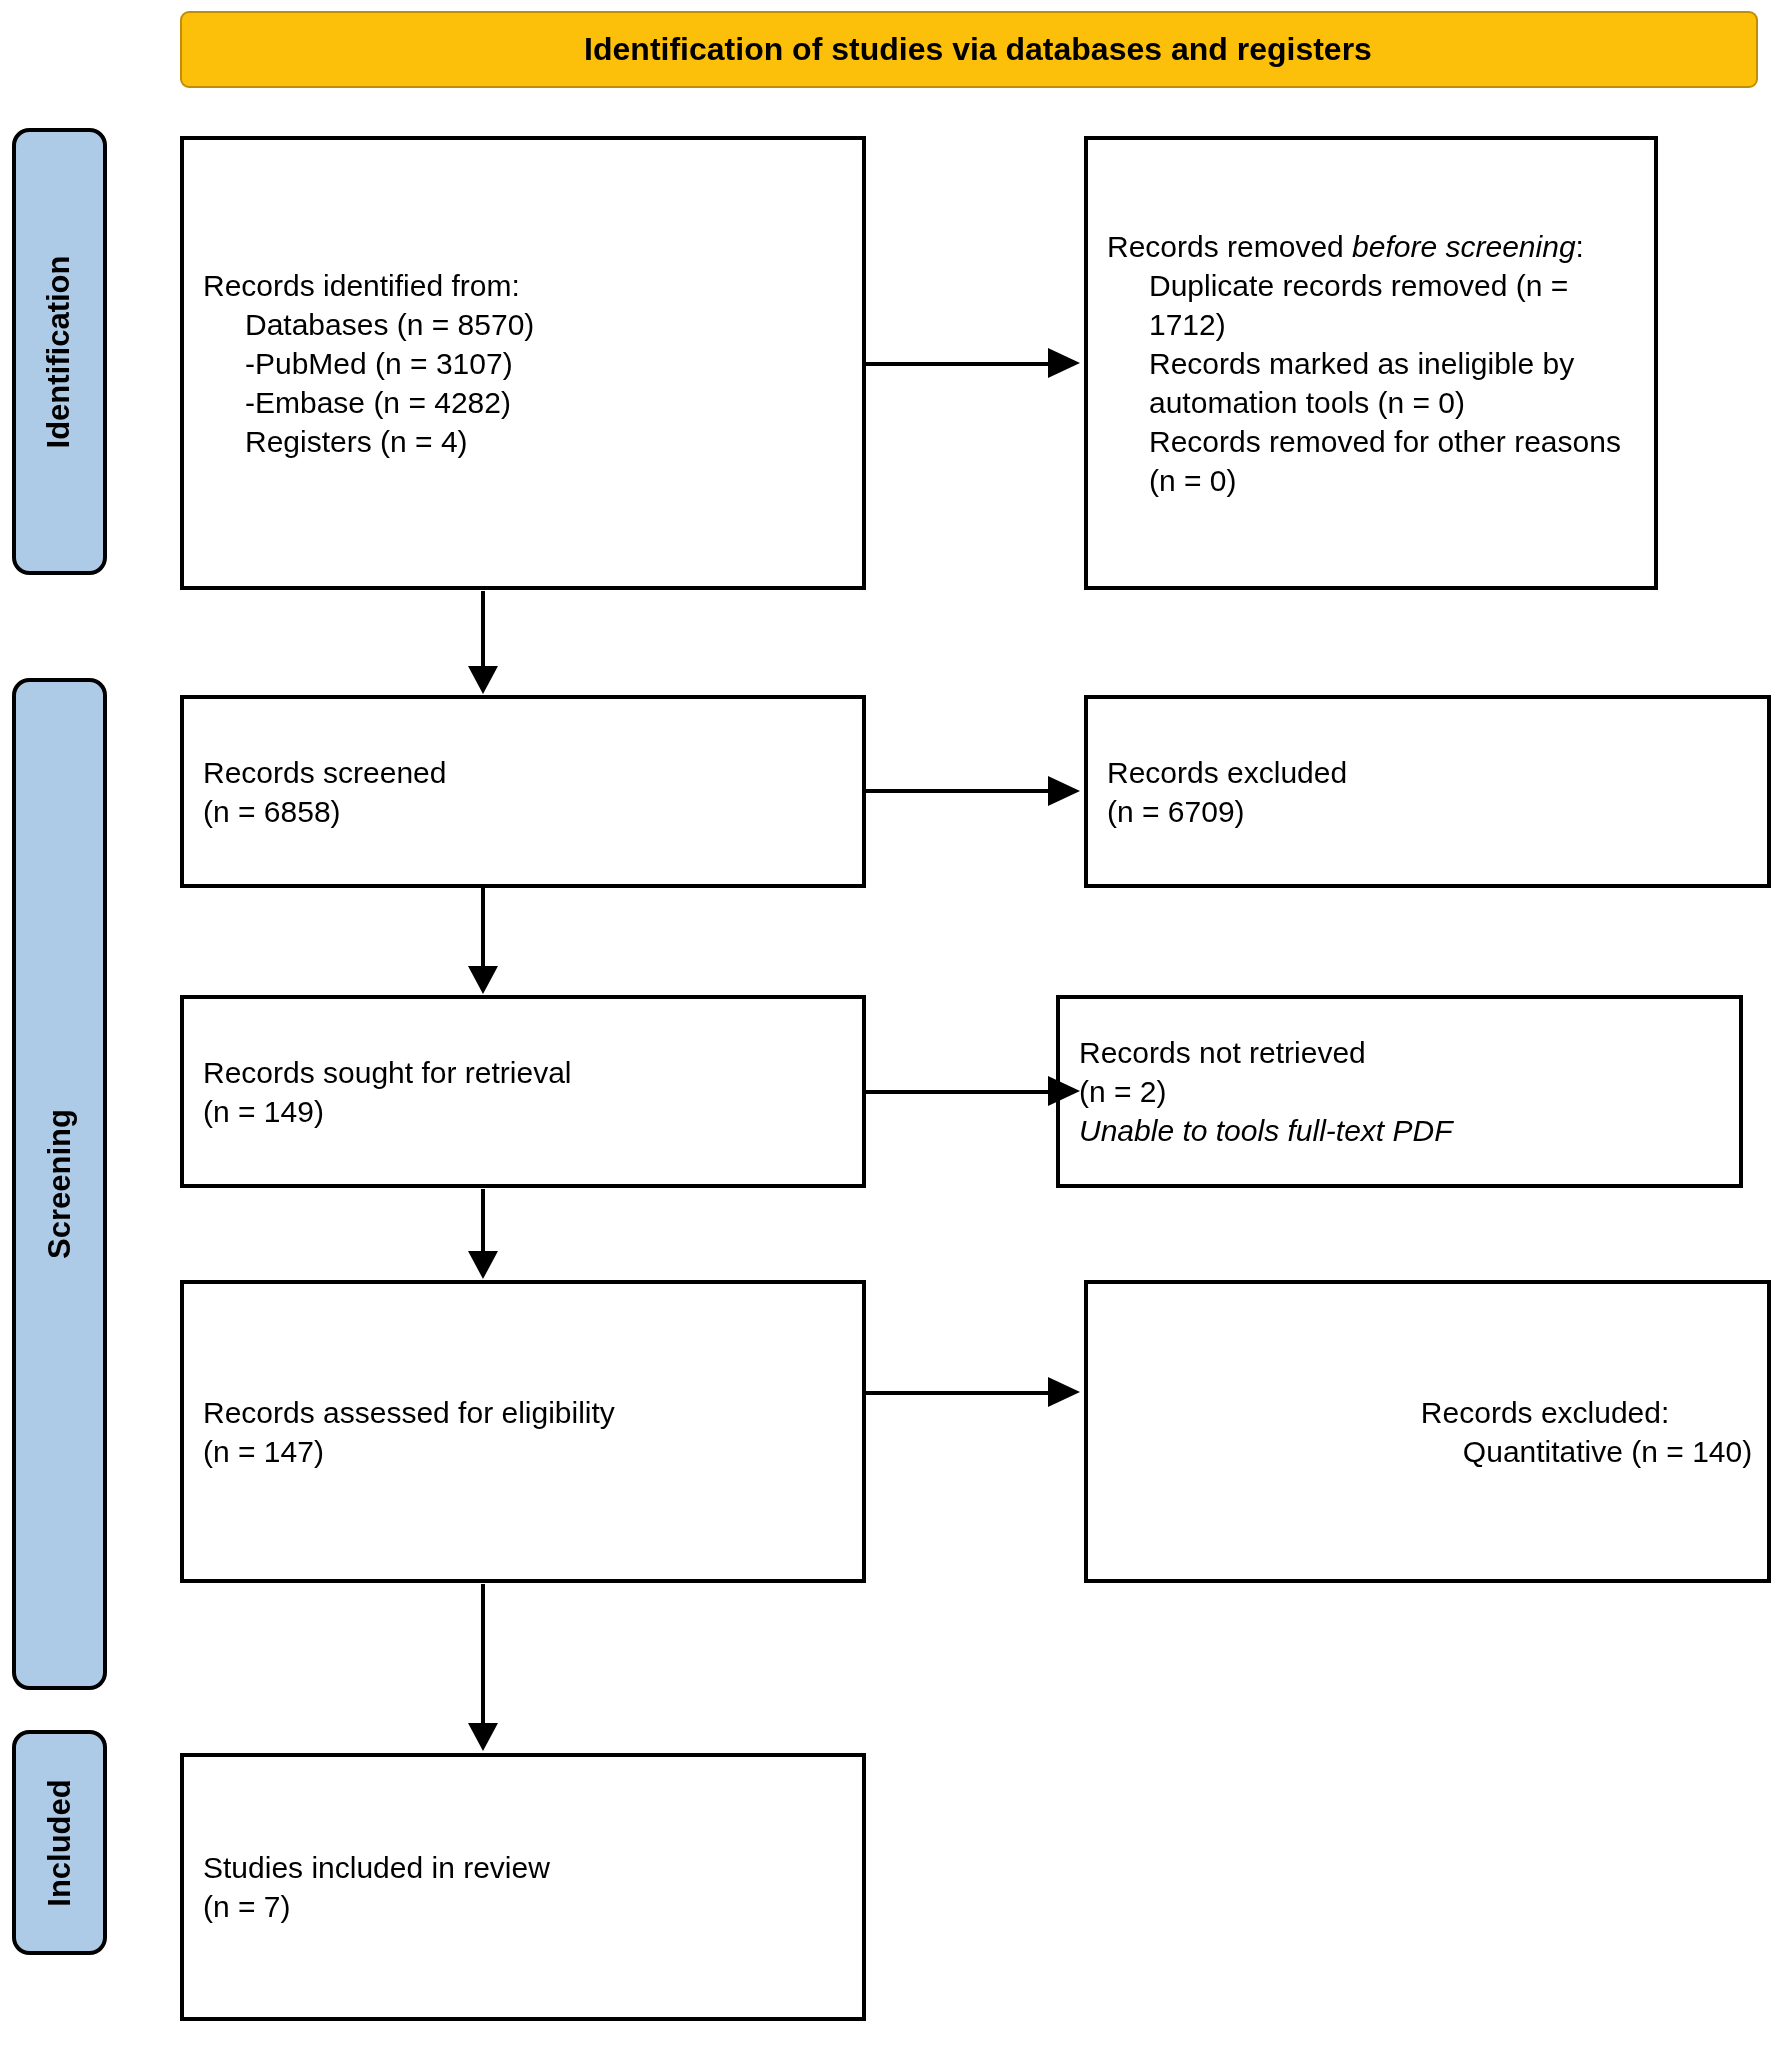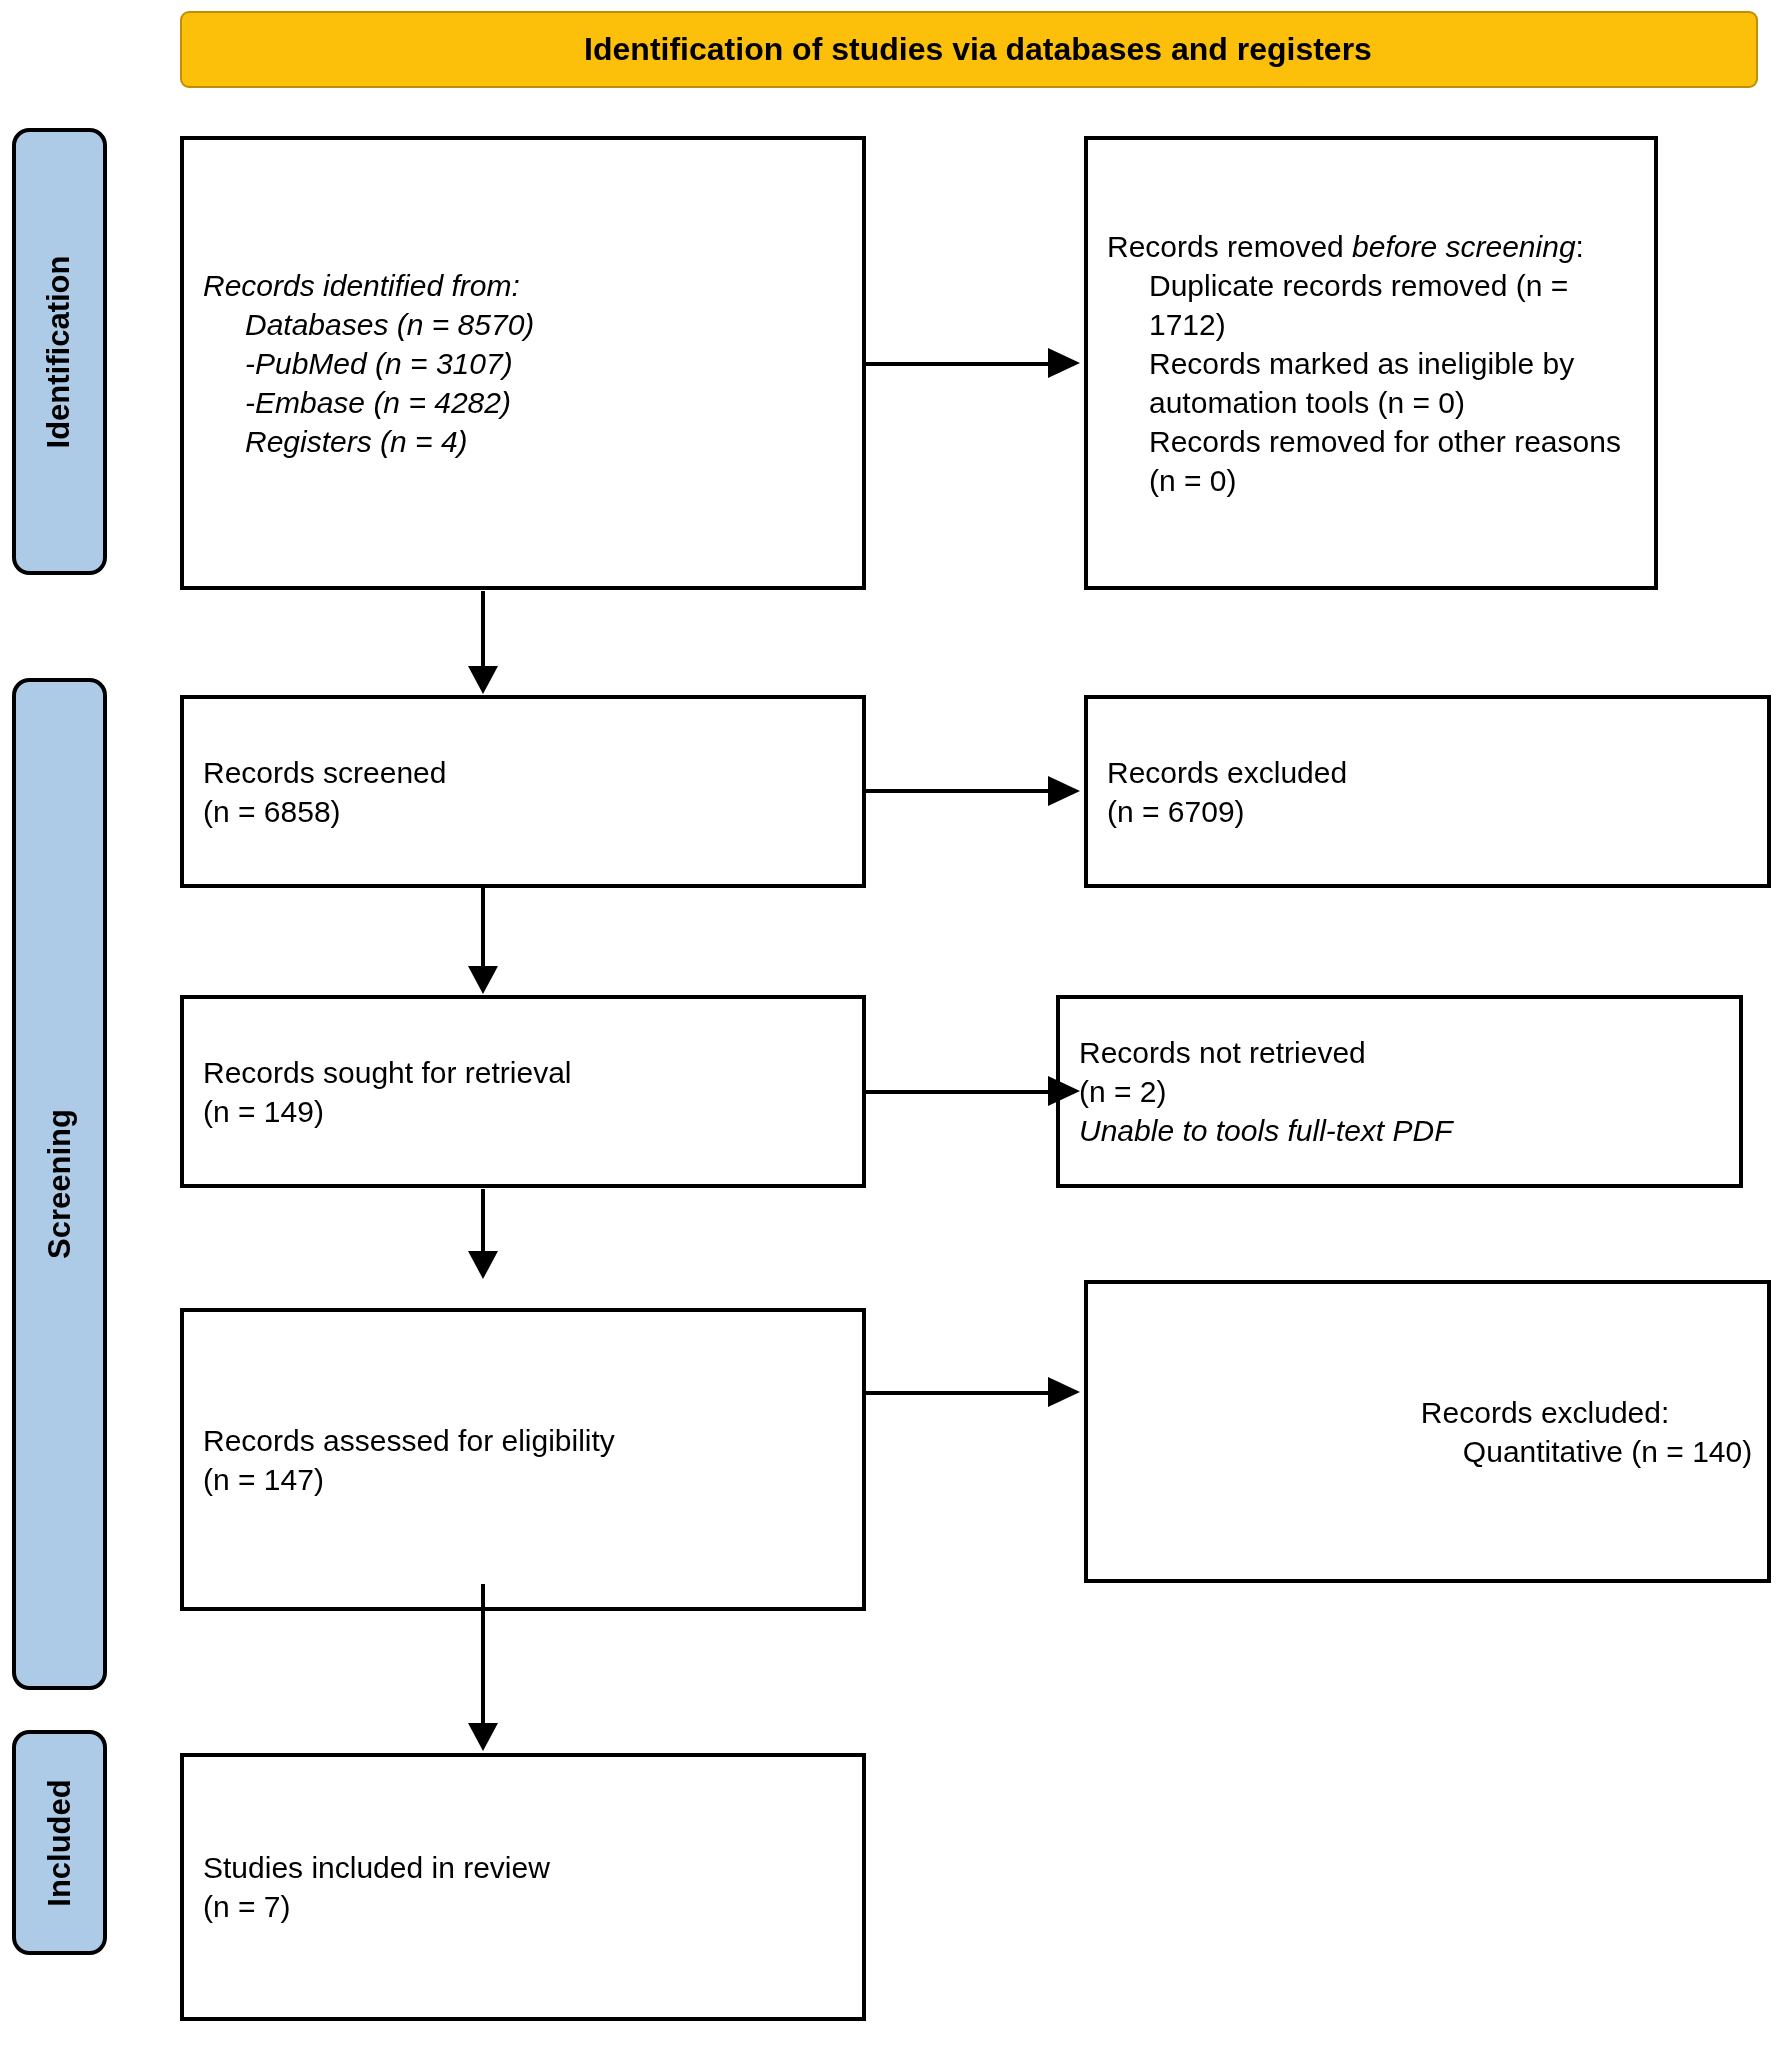--- a/index.html
+++ b/index.html
@@ -78,24 +78,24 @@
     font-size: 30px;
     line-height: 1.30;
     color: #000000;
     padding: 0 14.8px 0 19px;
   }
   .box-text .ind { padding-left: 42px; display: block; }
   .box-text .it  { font-style: italic; }
   .box-text .ln  { display: block; }
 
   
-  #box-identified   { left: 180px;  top: 136px;  width: 686px; height: 454px; font-style: italic; }
+  #box-identified   { left: 180px;  top: 136px;  width: 686px; height: 454px; }
   #box-screened     { left: 180px;  top: 695px; width: 686px; height: 193px; }
   #box-sought       { left: 180px;  top: 995px; width: 686px; height: 193px; }
-  #box-assessed     { left: 180px;  top: 1280px; width: 686px; height: 303px; margin-top: 28px; }
+  #box-assessed     { left: 180px;  top: 1280px; width: 686px; height: 303px; }
   #box-included     { left: 180px;  top: 1753px; width: 686px; height: 268px; }
 
   
   #box-removed      { left: 1084px; top: 136px;  width: 574px; height: 454px; }
   #box-excluded-1   { left: 1084px; top: 695px; width: 687px; height: 193px; }
   #box-notretrieved { left: 1056px; top: 995px; width: 687px; height: 193px; }
   #box-excluded-2   { left: 1084px; top: 1280px; width: 687px; height: 303px; align-items: flex-end; }
 
   
   .vline {

